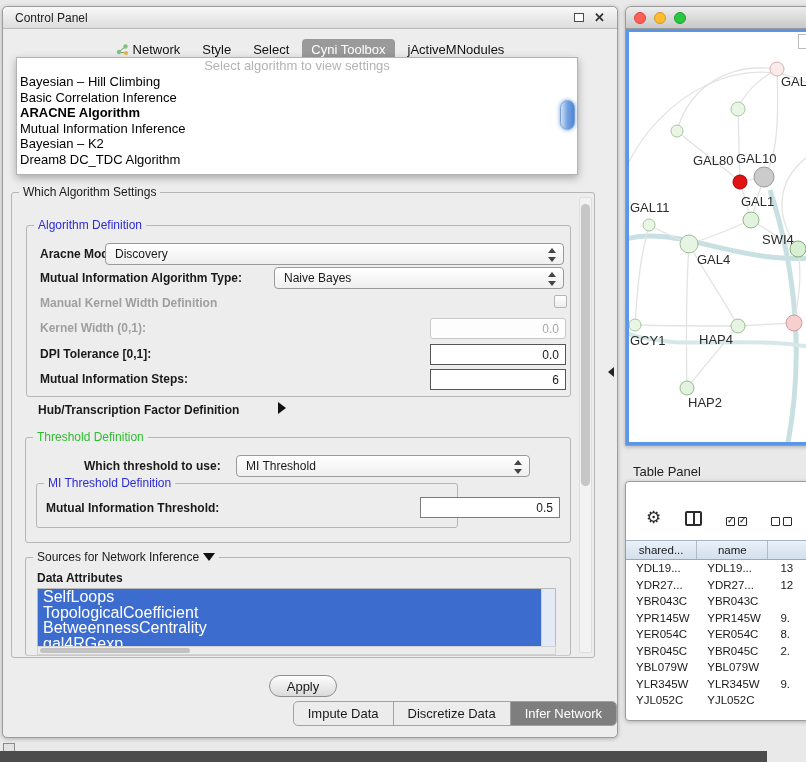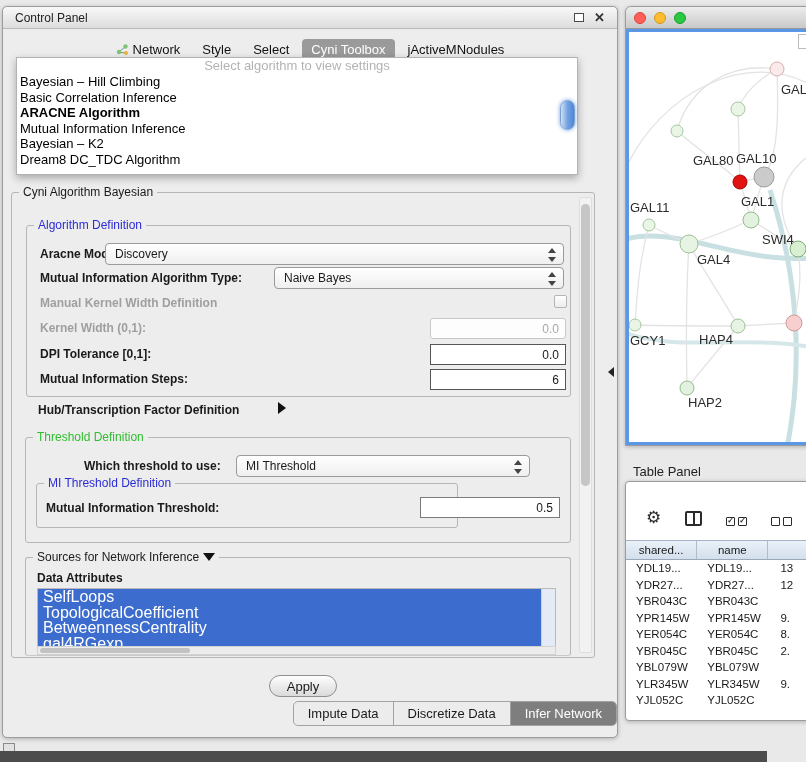--- a/index.html
+++ b/index.html
@@ -144,21 +144,21 @@
       <div class="popup-item">Basic Correlation Inference</div>
       <div class="popup-item selected">ARACNE Algorithm</div>
       <div class="popup-item">Mutual Information Inference</div>
       <div class="popup-item">Bayesian – K2</div>
       <div class="popup-item">Dream8 DC_TDC Algorithm</div>
       <div class="aqua-thumb"></div>
     </div>
 
     <div class="groupbox" style="left:8px; top:185px; width:584px; height:466px;">
       <div class="legend">
-          <span>Cyni Algorithm Bayesian</span>
+          <span>Which Algorithm Settings</span>
         </div>
 
       <div class="vtrack">
         <div class="vthumb"></div>
       </div>
 
       <div class="groupbox" style="left:14px; top:32px; width:545px; height:172px;">
         <div class="legend blue">
             <span>Algorithm Definition</span>
           </div>
@@ -288,21 +288,21 @@
           <circle cx="122" cy="188" r="8" fill="#e3f2de" stroke="#93bb8c"></circle>
           <circle cx="169" cy="217" r="8" fill="#d8efd2" stroke="#7fae78"></circle>
           <circle cx="60" cy="212" r="9" fill="#e7f4e3" stroke="#9cc096"></circle>
           <circle cx="20" cy="193" r="6" fill="#eaf5e6" stroke="#a5c6a0"></circle>
           <circle cx="109" cy="294" r="7" fill="#e7f4e3" stroke="#9cc096"></circle>
           <circle cx="165" cy="291" r="8" fill="#f7cfcf" stroke="#d09c9c"></circle>
           <circle cx="58" cy="356" r="7" fill="#e3f2de" stroke="#93bb8c"></circle>
           <circle cx="6" cy="293" r="6" fill="#eaf5e6" stroke="#a5c6a0"></circle>
         </g>
       </svg>
-      <div class="net-label" style="left:152px; top:50px;">GAL</div>
+      <div class="net-label" style="left:152px; top:42px;">GAL</div>
       <div class="net-label" style="left:64px;  top:121px;">GAL80</div>
       <div class="net-label" style="left:107px; top:119px;">GAL10</div>
       <div class="net-label" style="left:1px;   top:168px;">GAL11</div>
       <div class="net-label" style="left:112px; top:162px;">GAL1</div>
       <div class="net-label" style="left:133px; top:200px;">SWI4</div>
       <div class="net-label" style="left:68px;  top:220px;">GAL4</div>
       <div class="net-label" style="left:1px;   top:301px;">GCY1</div>
       <div class="net-label" style="left:70px;  top:300px;">HAP4</div>
       <div class="net-label" style="left:59px;  top:363px;">HAP2</div>
       <div class="net-scroll-frag"></div>

